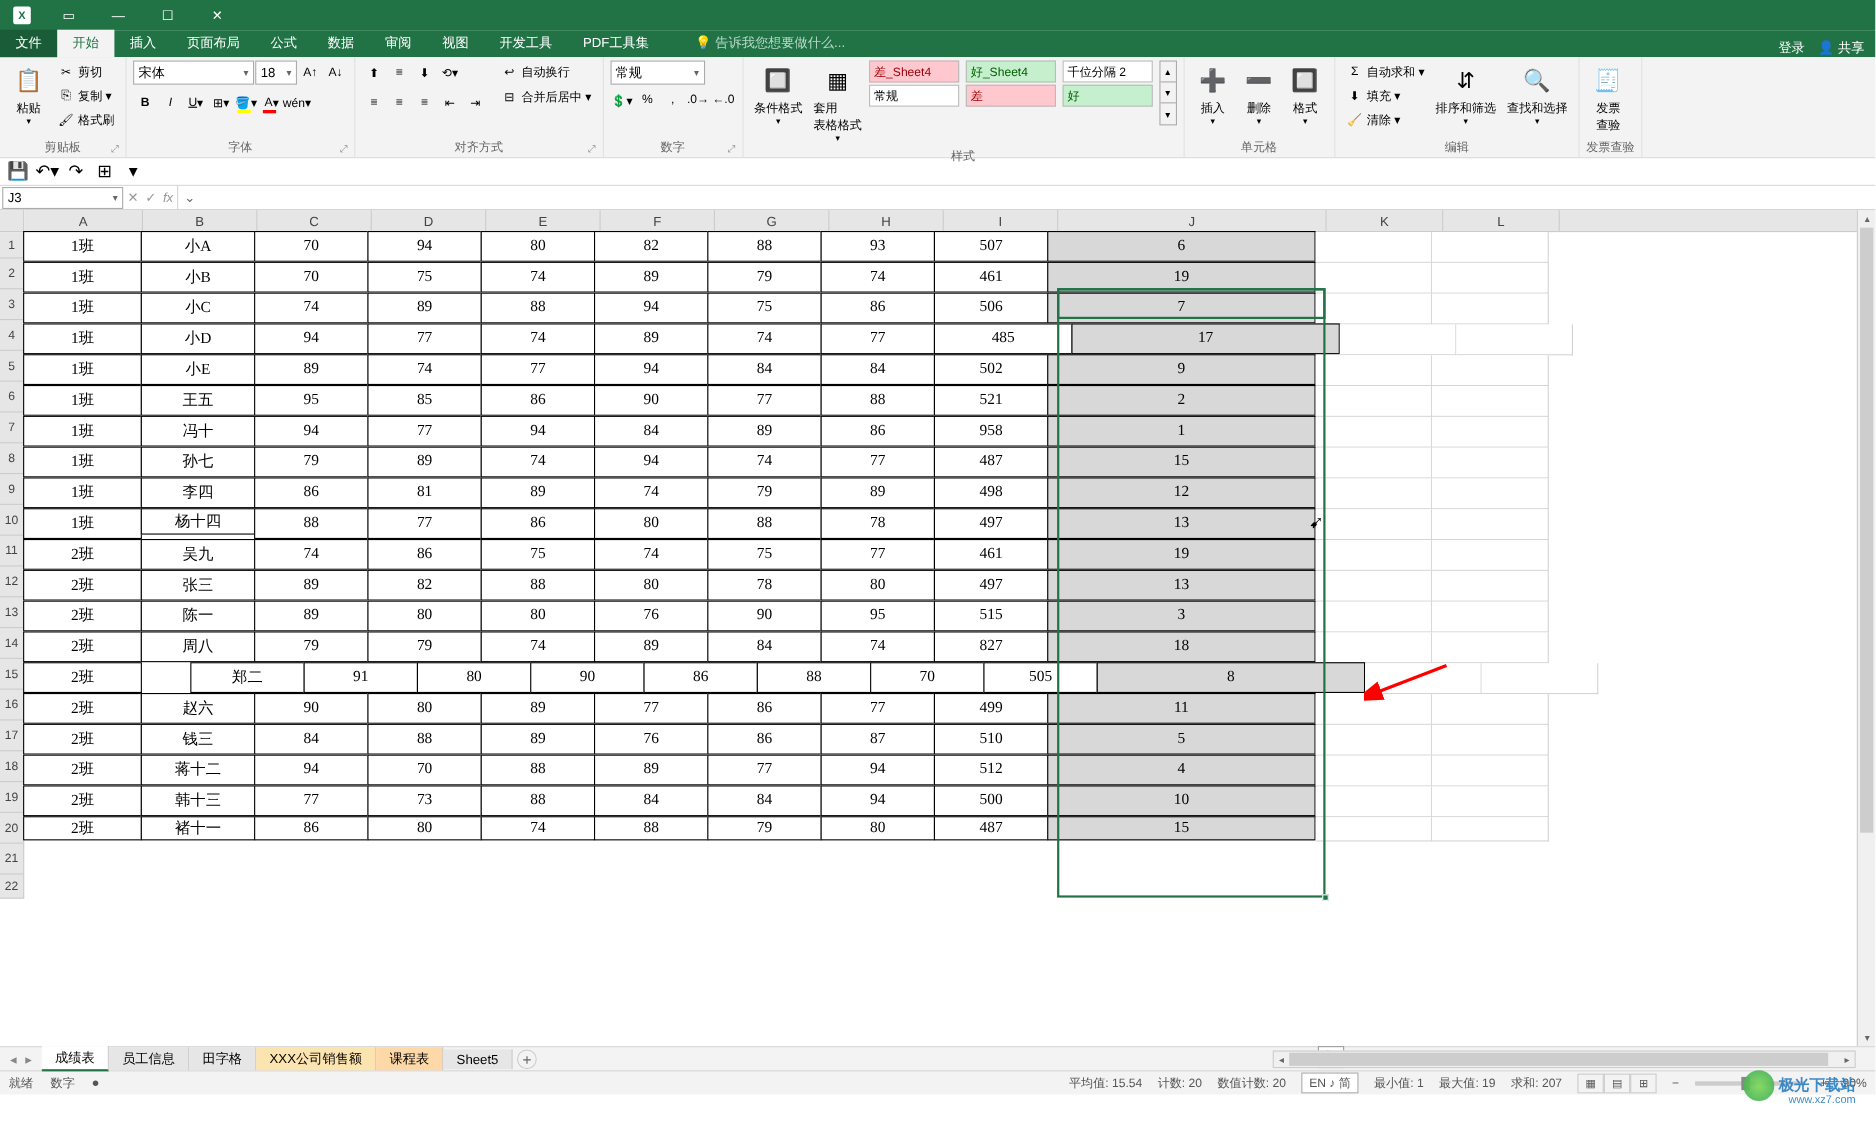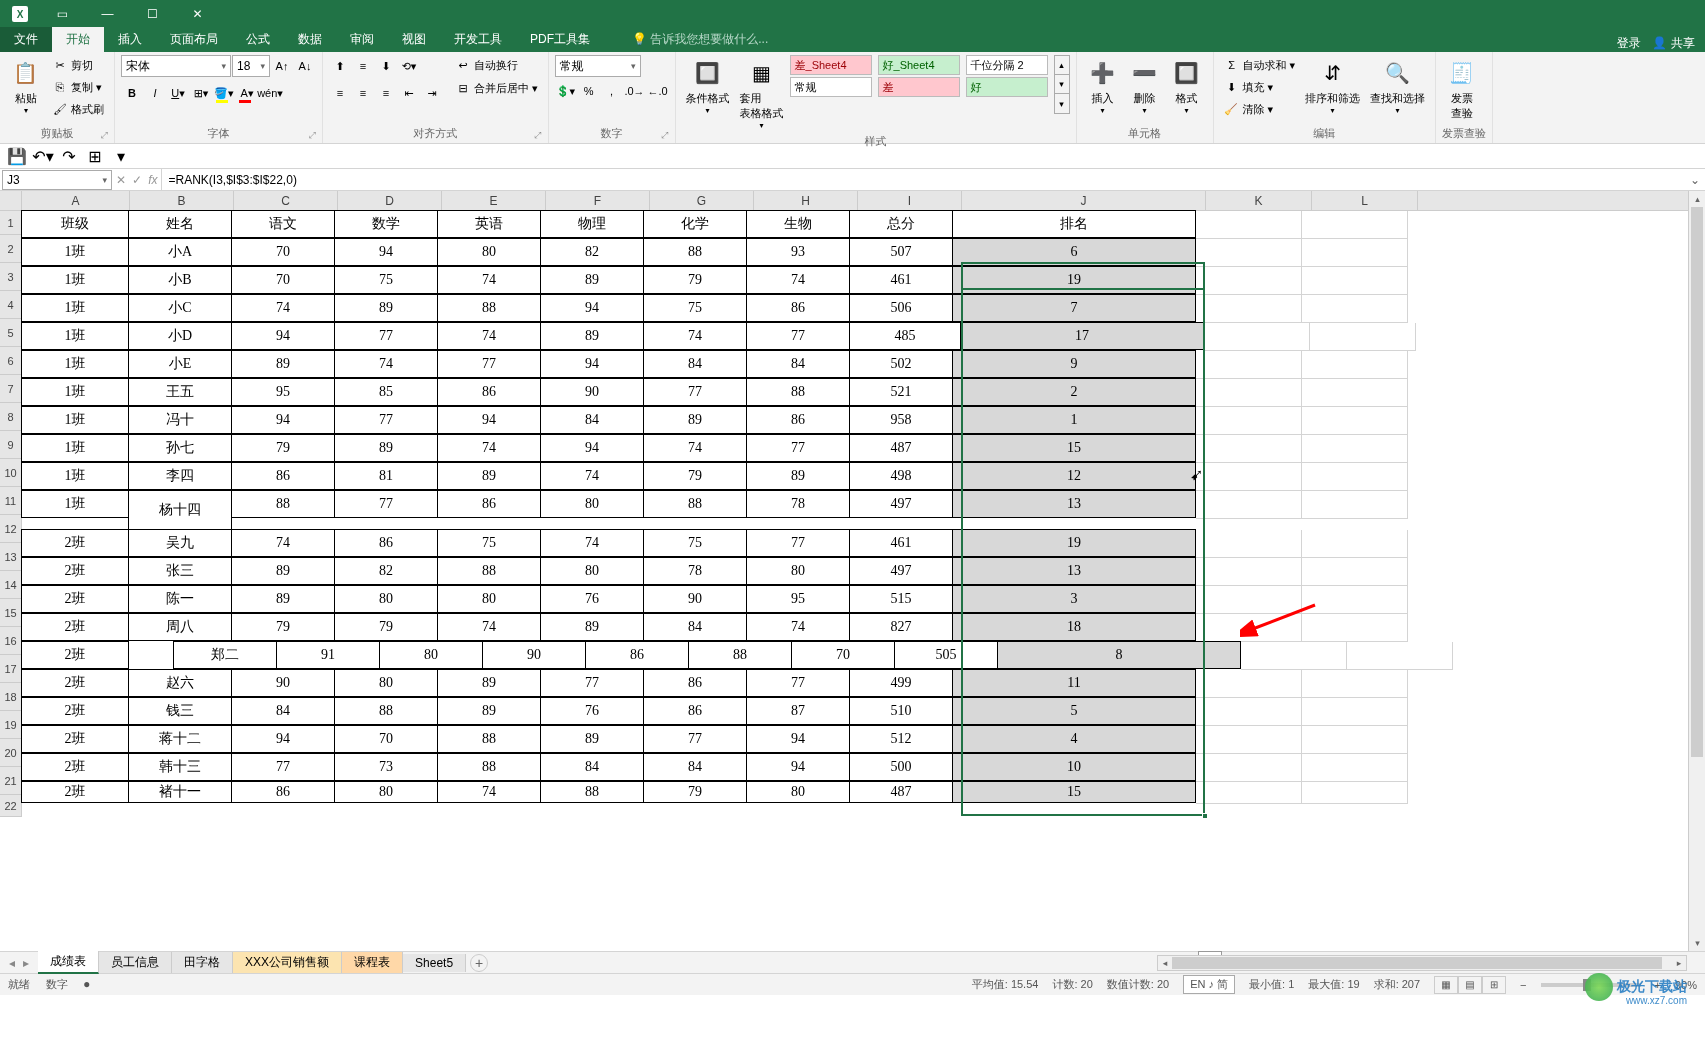--- a/index.html
+++ b/index.html
@@ -332,21 +332,20 @@
   <div class="icon-btn">▾</div>
 </div>
 
 <div class="formula-bar">
   <div class="name-box">J3</div>
   <div class="fb-btns">
     <span>✕</span>
     <span>✓</span>
     <span style="font-style:italic">fx</span>
   </div>
-  <div class="fb-input">=RANK(I3,$I$3:$I$22,0)</div>
   <div class="fb-expand">⌄</div>
 </div>
 
 <div class="grid-area">
   <div class="corner"></div>
   <div class="col-headers" id="colheaders">
       <div class="col-h" style="width: 108px;">A</div>
       <div class="col-h" style="width: 104px;">B</div>
       <div class="col-h" style="width: 104px;">C</div>
       <div class="col-h" style="width: 104px;">D</div>
@@ -378,34 +377,20 @@
       <div class="row-h" style="height: 28px;">16</div>
       <div class="row-h" style="height: 28px;">17</div>
       <div class="row-h" style="height: 28px;">18</div>
       <div class="row-h" style="height: 28px;">19</div>
       <div class="row-h" style="height: 28px;">20</div>
       <div class="row-h" style="height: 28px; text-align: right;">21</div>
       <div class="row-h" style="height: 22px;">22</div>
     </div>
   <div class="cells" id="cells">
       <div class="cell-row">
-        <div class="cell bordered" style="width: 108px; height: 28px;">班级</div>
-        <div class="cell bordered" style="width: 104px; height: 28px;">姓名</div>
-        <div class="cell bordered" style="width: 104px; height: 28px;">语文</div>
-        <div class="cell bordered" style="width: 104px; height: 28px;">数学</div>
-        <div class="cell bordered" style="width: 104px; height: 28px;">英语</div>
-        <div class="cell bordered" style="width: 104px; height: 28px;">物理</div>
-        <div class="cell bordered" style="width: 104px; height: 28px;">化学</div>
-        <div class="cell bordered" style="width: 104px; height: 28px;">生物</div>
-        <div class="cell bordered" style="width: 104px; height: 28px;">总分</div>
-        <div class="cell bordered" style="width: 244px; height: 28px;">排名</div>
-        <div class="cell" style="width: 106px; height: 28px;"></div>
-        <div class="cell" style="width: 106px; height: 28px;"></div>
-      </div>
-      <div class="cell-row">
         <div class="cell bordered" style="width: 108px; height: 28px;">1班</div>
         <div class="cell bordered" style="width: 104px; height: 28px;">小A</div>
         <div class="cell bordered" style="width: 104px; height: 28px;">70</div>
         <div class="cell bordered" style="width: 104px; height: 28px;">94</div>
         <div class="cell bordered" style="width: 104px; height: 28px;">80</div>
         <div class="cell bordered" style="width: 104px; height: 28px;">82</div>
         <div class="cell bordered" style="width: 104px; height: 28px;">88</div>
         <div class="cell bordered" style="width: 104px; height: 28px;">93</div>
         <div class="cell bordered" style="width: 104px; height: 28px;">507</div>
         <div class="cell bordered selected" style="width: 244px; height: 28px;">6</div>
@@ -442,21 +427,21 @@
       </div>
       <div class="cell-row">
         <div class="cell bordered" style="width: 108px; height: 28px;">1班</div>
         <div class="cell bordered" style="width: 104px; height: 28px;">小D</div>
         <div class="cell bordered" style="width: 104px; height: 28px;">94</div>
         <div class="cell bordered" style="width: 104px; height: 28px;">77</div>
         <div class="cell bordered" style="width: 104px; height: 28px;">74</div>
         <div class="cell bordered" style="width: 104px; height: 28px;">89</div>
         <div class="cell bordered" style="width: 104px; height: 28px;">74</div>
         <div class="cell bordered" style="width: 104px; height: 28px;">77</div>
-        <div class="cell bordered" style="width: 112px; height: 28px;">485</div>
+        <div class="cell bordered" style="width: 126px; height: 28px;">485</div>
         <div class="cell bordered selected" style="width: 244px; height: 28px;">17</div>
         <div class="cell" style="width: 106px; height: 28px;"></div>
         <div class="cell" style="width: 106px; height: 28px;"></div>
       </div>
       <div class="cell-row">
         <div class="cell bordered" style="width: 108px; height: 28px;">1班</div>
         <div class="cell bordered" style="width: 104px; height: 28px;">小E</div>
         <div class="cell bordered" style="width: 104px; height: 28px;">89</div>
         <div class="cell bordered" style="width: 104px; height: 28px;">74</div>
         <div class="cell bordered" style="width: 104px; height: 28px;">77</div>
@@ -519,21 +504,21 @@
         <div class="cell bordered" style="width: 104px; height: 28px;">74</div>
         <div class="cell bordered" style="width: 104px; height: 28px;">79</div>
         <div class="cell bordered" style="width: 104px; height: 28px;">89</div>
         <div class="cell bordered" style="width: 104px; height: 28px;">498</div>
         <div class="cell bordered selected" style="width: 244px; height: 28px;">12</div>
         <div class="cell" style="width: 106px; height: 28px;"></div>
         <div class="cell" style="width: 106px; height: 28px;"></div>
       </div>
       <div class="cell-row">
         <div class="cell bordered" style="width: 108px; height: 28px;">1班</div>
-        <div class="cell bordered" style="width: 104px; height: 40px;">杨十四</div>
+        <div class="cell bordered" style="width: 104px; height: 24px;">杨十四</div>
         <div class="cell bordered" style="width: 104px; height: 28px;">88</div>
         <div class="cell bordered" style="width: 104px; height: 28px;">77</div>
         <div class="cell bordered" style="width: 104px; height: 28px;">86</div>
         <div class="cell bordered" style="width: 104px; height: 28px;">80</div>
         <div class="cell bordered" style="width: 104px; height: 28px;">88</div>
         <div class="cell bordered" style="width: 104px; height: 28px;">78</div>
         <div class="cell bordered" style="width: 104px; height: 28px;">497</div>
         <div class="cell bordered selected" style="width: 244px; height: 28px;">13</div>
         <div class="cell" style="width: 106px; height: 28px;"></div>
         <div class="cell" style="width: 106px; height: 28px;"></div>

